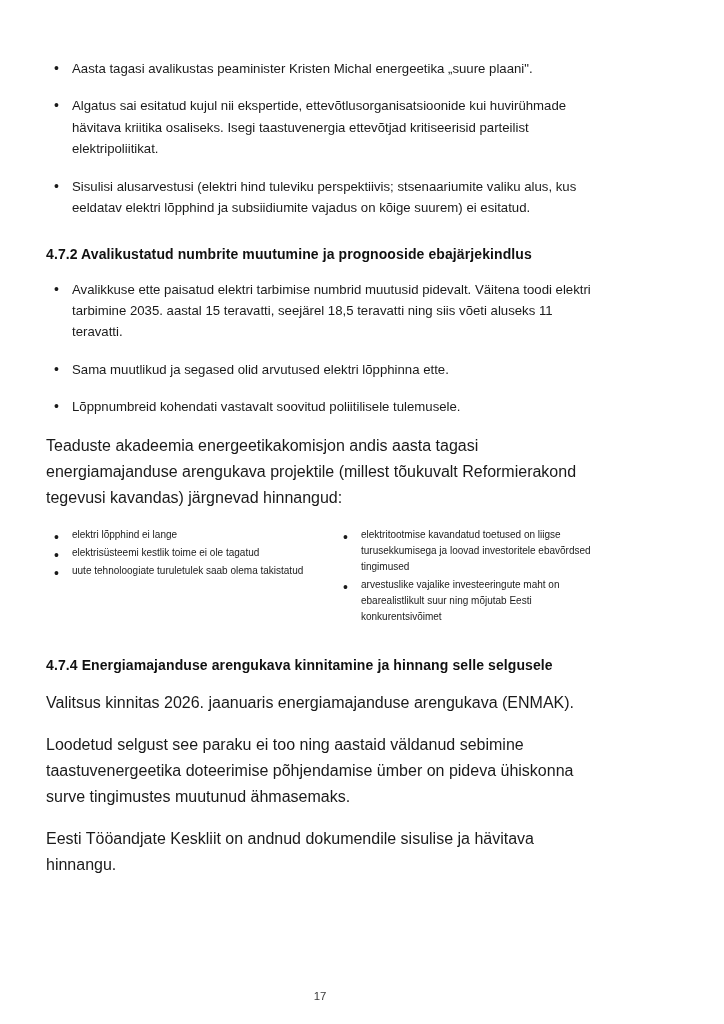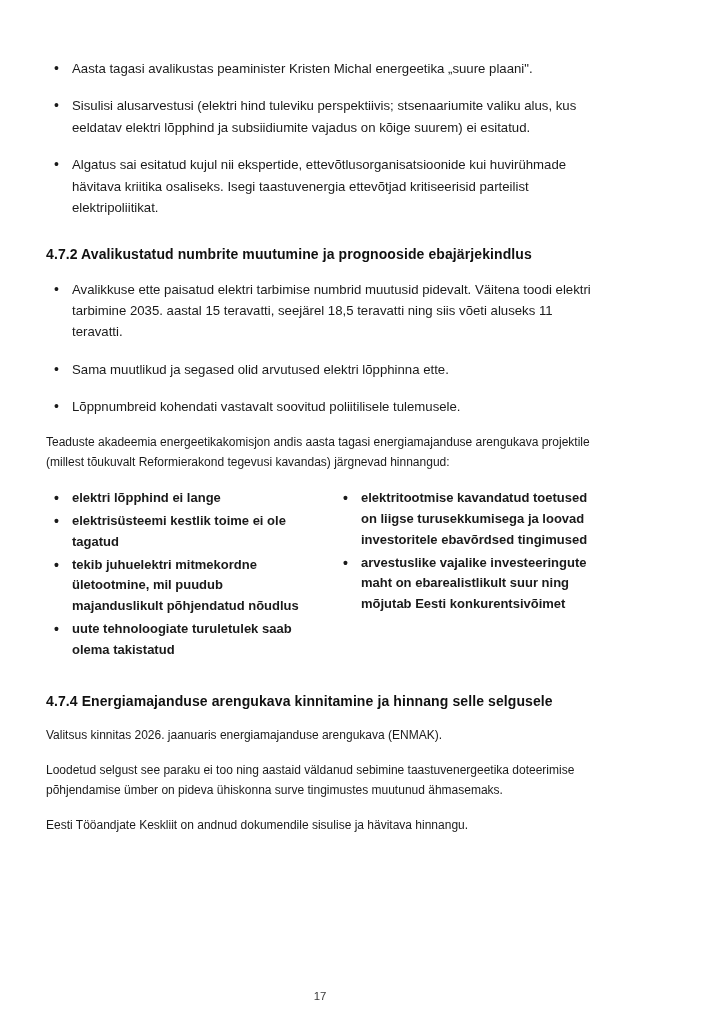--- a/index.html
+++ b/index.html
@@ -49,79 +49,77 @@
     font-weight: bold;
     line-height: 1.45;
     margin: 26px 0 14px 0;
     color: #111111;
     letter-spacing: 0.1px;
   }
   h2.section-heading.tight {
     margin-top: 28px;
   }
   p.para {
-    font-size: 12px;
+    font-size: 16px;
     line-height: 1.62;
     margin: 15px 0 16px 0;
     color: #1a1a1a;
   }
   .two-col {
     display: flex;
     gap: 26px;
     margin-top: 2px;
     margin-bottom: 6px;
   }
   .two-col .col {
     flex: 1 1 0;
   }
   .two-col .bullet-list > li {
     margin-bottom: 2px;
     line-height: 1.6;
-    font-size: 13px;
-    font-weight: bold;
+    font-size: 10px;
   }
   .page-number {
     position: absolute;
     left: 0;
     right: 4px;
     bottom: 22px;
     text-align: center;
     font-size: 11.4px;
     color: #3a3a3a;
   }
   .first-list > li { margin-bottom: 16px; }
 </style>
 </head>
 <body>
 
 <div class="page">
 
   <ul class="bullet-list first-list">
     <li>Aasta tagasi avalikustas peaminister Kristen Michal energeetika „suure plaani".</li>
+    <li>Algatus sai esitatud kujul nii ekspertide, ettevõtlusorganisatsioonide kui huvirühmade hävitava kriitika osaliseks. Isegi taastuvenergia ettevõtjad kritiseerisid parteilist elektripoliitikat.</li>
     <li>Sisulisi alusarvestusi (elektri hind tuleviku perspektiivis; stsenaariumite valiku alus, kus eeldatav elektri lõpphind ja subsiidiumite vajadus on kõige suurem) ei esitatud.</li>
-    <li>Algatus sai esitatud kujul nii ekspertide, ettevõtlusorganisatsioonide kui huvirühmade hävitava kriitika osaliseks. Isegi taastuvenergia ettevõtjad kritiseerisid parteilist elektripoliitikat.</li>
   </ul>
 
   <h2 class="section-heading">4.7.2 Avalikustatud numbrite muutumine ja prognooside ebajärjekindlus</h2>
 
   <ul class="bullet-list first-list">
     <li>Avalikkuse ette paisatud elektri tarbimise numbrid muutusid pidevalt. Väitena toodi elektri tarbimine 2035. aastal 15 teravatti, seejärel 18,5 teravatti ning siis võeti aluseks 11 teravatti.</li>
     <li>Sama muutlikud ja segased olid arvutused elektri lõpphinna ette.</li>
     <li>Lõppnumbreid kohendati vastavalt soovitud poliitilisele tulemusele.</li>
   </ul>
 
 
   <p class="para">Teaduste akadeemia energeetikakomisjon andis aasta tagasi energiamajanduse arengukava projektile (millest tõukuvalt Reformierakond tegevusi kavandas) järgnevad hinnangud:</p>
 
   <div class="two-col">
     <div class="col">
       <ul class="bullet-list">
         <li>elektri lõpphind ei lange</li>
         <li>elektrisüsteemi kestlik toime ei ole tagatud</li>
-        <li>tekib juhuelektri mitmekordne ületootmine, mil puudub majanduslikult põhjendatud nõudlus</li>
         <li>uute tehnoloogiate turuletulek saab olema takistatud</li>
       </ul>
     </div>
     <div class="col">
       <ul class="bullet-list">
         <li>elektritootmise kavandatud toetused on liigse turusekkumisega ja loovad investoritele ebavõrdsed tingimused</li>
         <li>arvestuslike vajalike investeeringute maht on ebarealistlikult suur ning mõjutab Eesti konkurentsivõimet</li>
       </ul>
     </div>
   </div>

